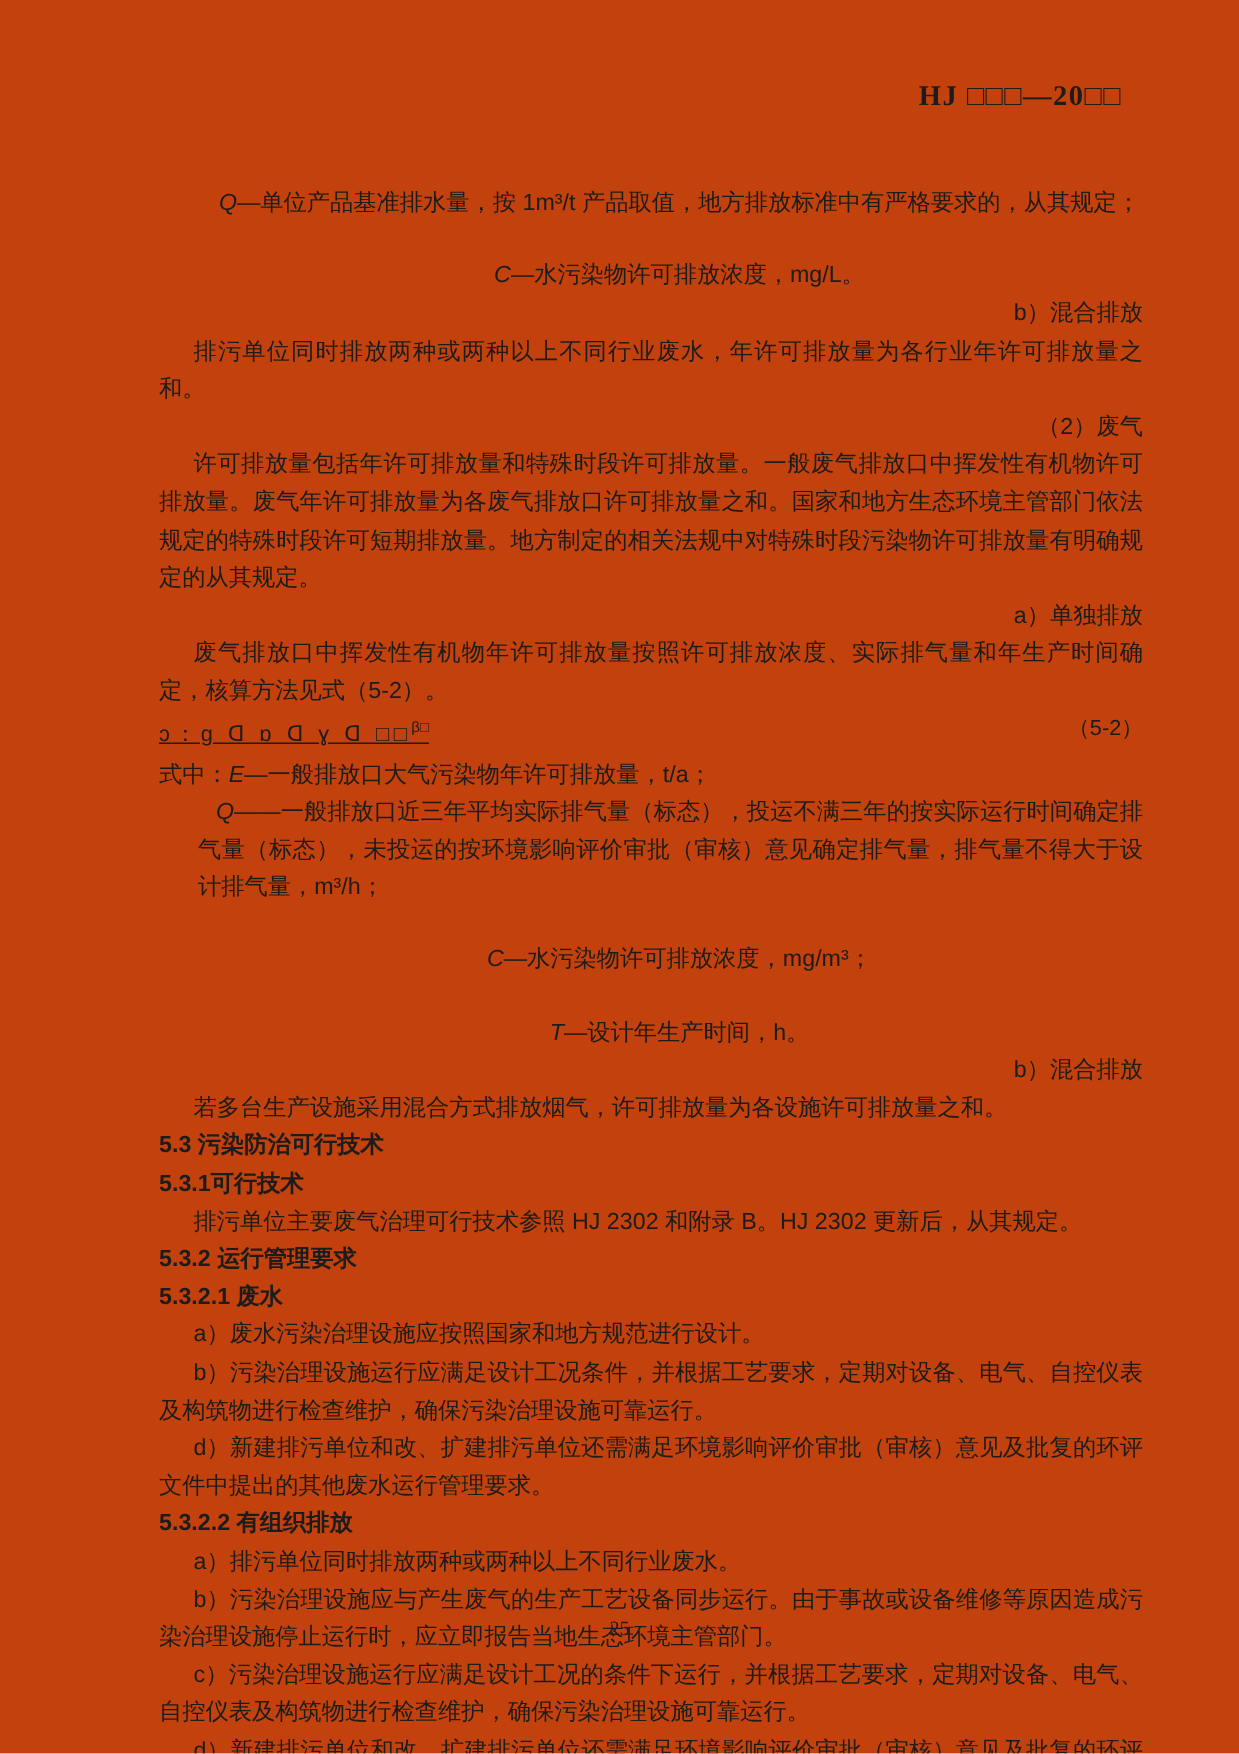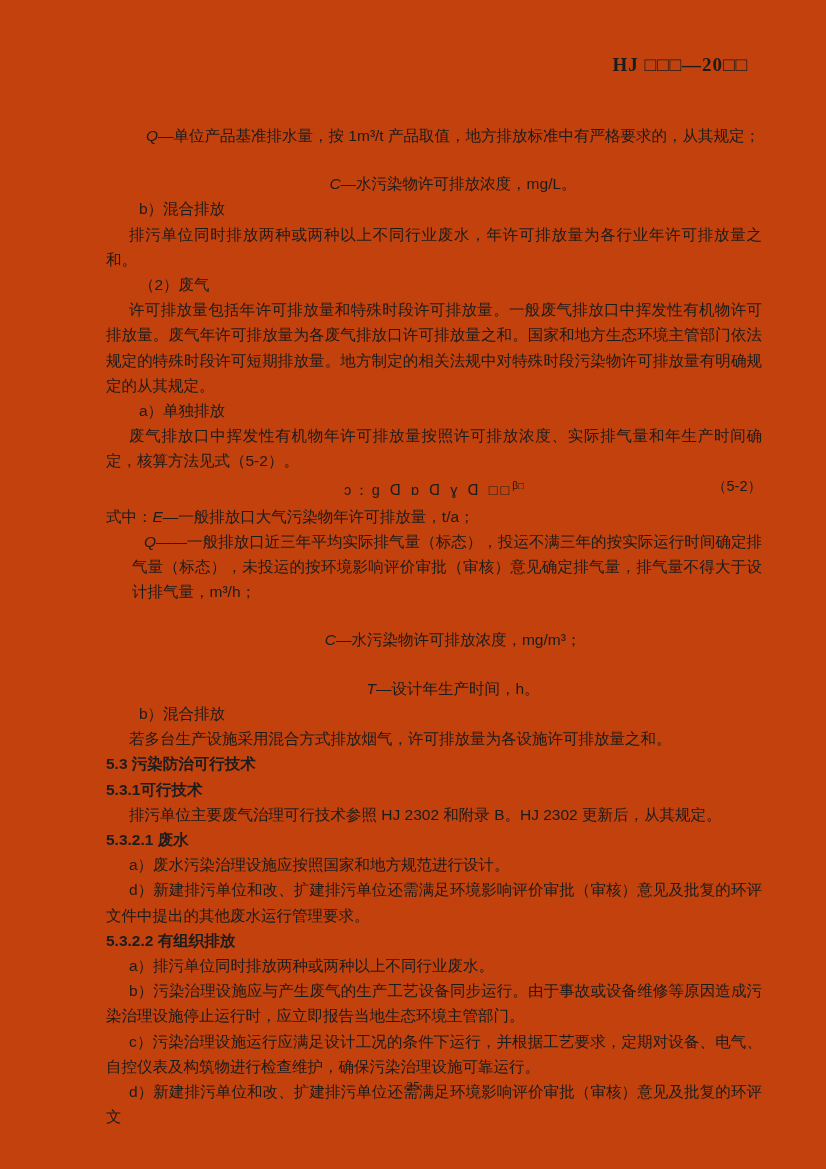--- a/index.html
+++ b/index.html
@@ -20,29 +20,30 @@
   .content {
     position:absolute; left:106px; top:100px; width:656px;
   }
   p.blk {
     margin:0; padding:0;
     font-size:15.5px; line-height:25.2px;
     text-align:justify;
     word-break:break-all;
   }
   p.body, p.body-just { text-indent:23px; }
-  p.item  { margin-left:33px; text-align:left; text-indent:0; }
+  p.item  { margin-left:8px; text-align:right; text-indent:0; }
   p.def   { margin-left:38px; text-align:center; text-indent:0;margin-top:23px; }
   p.def-hang { margin-left:26px; text-indent:12px; }
   p.h2, p.h3 { font-weight:bold; text-align:left; text-indent:0; }
   p.where { text-indent:0; }
   .var { font-style:italic; }
   p.formula {
-    position:relative; text-align:center; text-indent:0;
+    position:relative; text-align:left; text-indent:0;
     font-size:14.5px;
+    text-decoration:underline;
   }
   .f-body { letter-spacing:3px; }
   .f-body sup { font-size:10px; letter-spacing:0; }
   .f-eqno { position:absolute; right:0; top:0; letter-spacing:0;margin-left:35px; }
   .page-number {
     position:absolute; top:1078px; left:0; width:100%;
     text-align:center; font-size:13.5px;
     font-family:"Liberation Serif","DejaVu Serif",serif;
   }
 </style>
@@ -64,22 +65,24 @@
       <p class="blk formula"><span class="f-body">ɔ：g ᗡ ɒ ᗡ ɣ ᗡ □□<sup>β□</sup></span><span class="f-eqno">（5-2）</span></p>
       <p class="blk where"><span>式中：</span><span class="var">E</span><span>—一般排放口大气污染物年许可排放量，t/a；</span></p>
       <p class="blk def-hang"><span class="var">Q</span><span>——一般排放口近三年平均实际排气量（标态），投运不满三年的按实际运行时间确定排气量（标态），未投运的按环境影响评价审批（审核）意见确定排气量，排气量不得大于设计排气量，m³/h；</span></p>
       <p class="blk def"><span class="var">C</span><span>—水污染物许可排放浓度，mg/m³；</span></p>
       <p class="blk def"><span class="var">T</span><span>—设计年生产时间，h。</span></p>
       <p class="blk item"><span>b）混合排放</span></p>
       <p class="blk body"><span>若多台生产设施采用混合方式排放烟气，许可排放量为各设施许可排放量之和。</span></p>
       <p class="blk h2"><span>5.3 污染防治可行技术</span></p>
       <p class="blk h3"><span>5.3.1可行技术</span></p>
       <p class="blk body"><span>排污单位主要废气治理可行技术参照 HJ 2302 和附录 B。HJ 2302 更新后，从其规定。</span></p>
+      <p class="blk h3"><span>5.3.2 运行管理要求</span></p>
       <p class="blk h3"><span>5.3.2.1 废水</span></p>
       <p class="blk body"><span>a）废水污染治理设施应按照国家和地方规范进行设计。</span></p>
+      <p class="blk body-just"><span>b）污染治理设施运行应满足设计工况条件，并根据工艺要求，定期对设备、电气、自控仪表及构筑物进行检查维护，确保污染治理设施可靠运行。</span></p>
       <p class="blk body-just"><span>d）新建排污单位和改、扩建排污单位还需满足环境影响评价审批（审核）意见及批复的环评文件中提出的其他废水运行管理要求。</span></p>
       <p class="blk h3"><span>5.3.2.2 有组织排放</span></p>
       <p class="blk body"><span>a）排污单位同时排放两种或两种以上不同行业废水。</span></p>
       <p class="blk body-just"><span>b）污染治理设施应与产生废气的生产工艺设备同步运行。由于事故或设备维修等原因造成污染治理设施停止运行时，应立即报告当地生态环境主管部门。</span></p>
       <p class="blk body-just"><span>c）污染治理设施运行应满足设计工况的条件下运行，并根据工艺要求，定期对设备、电气、自控仪表及构筑物进行检查维护，确保污染治理设施可靠运行。</span></p>
       <p class="blk body-just"><span>d）新建排污单位和改、扩建排污单位还需满足环境影响评价审批（审核）意见及批复的环评文</span></p>
     </div>
 
   <div class="page-number">25</div>
 </div>

